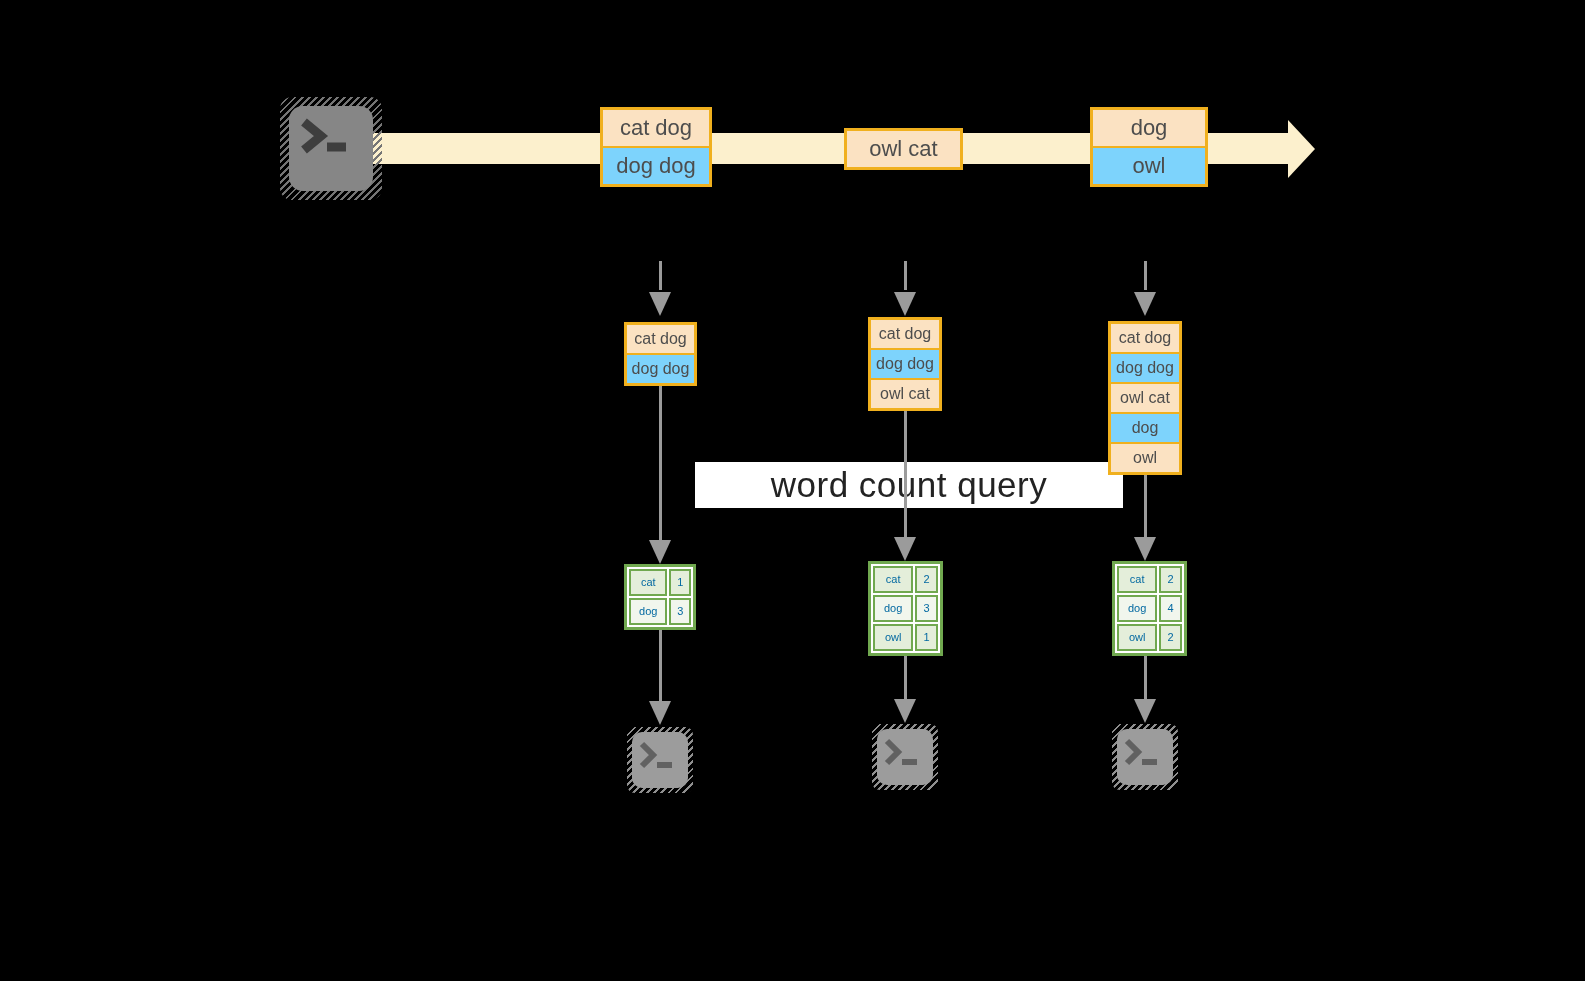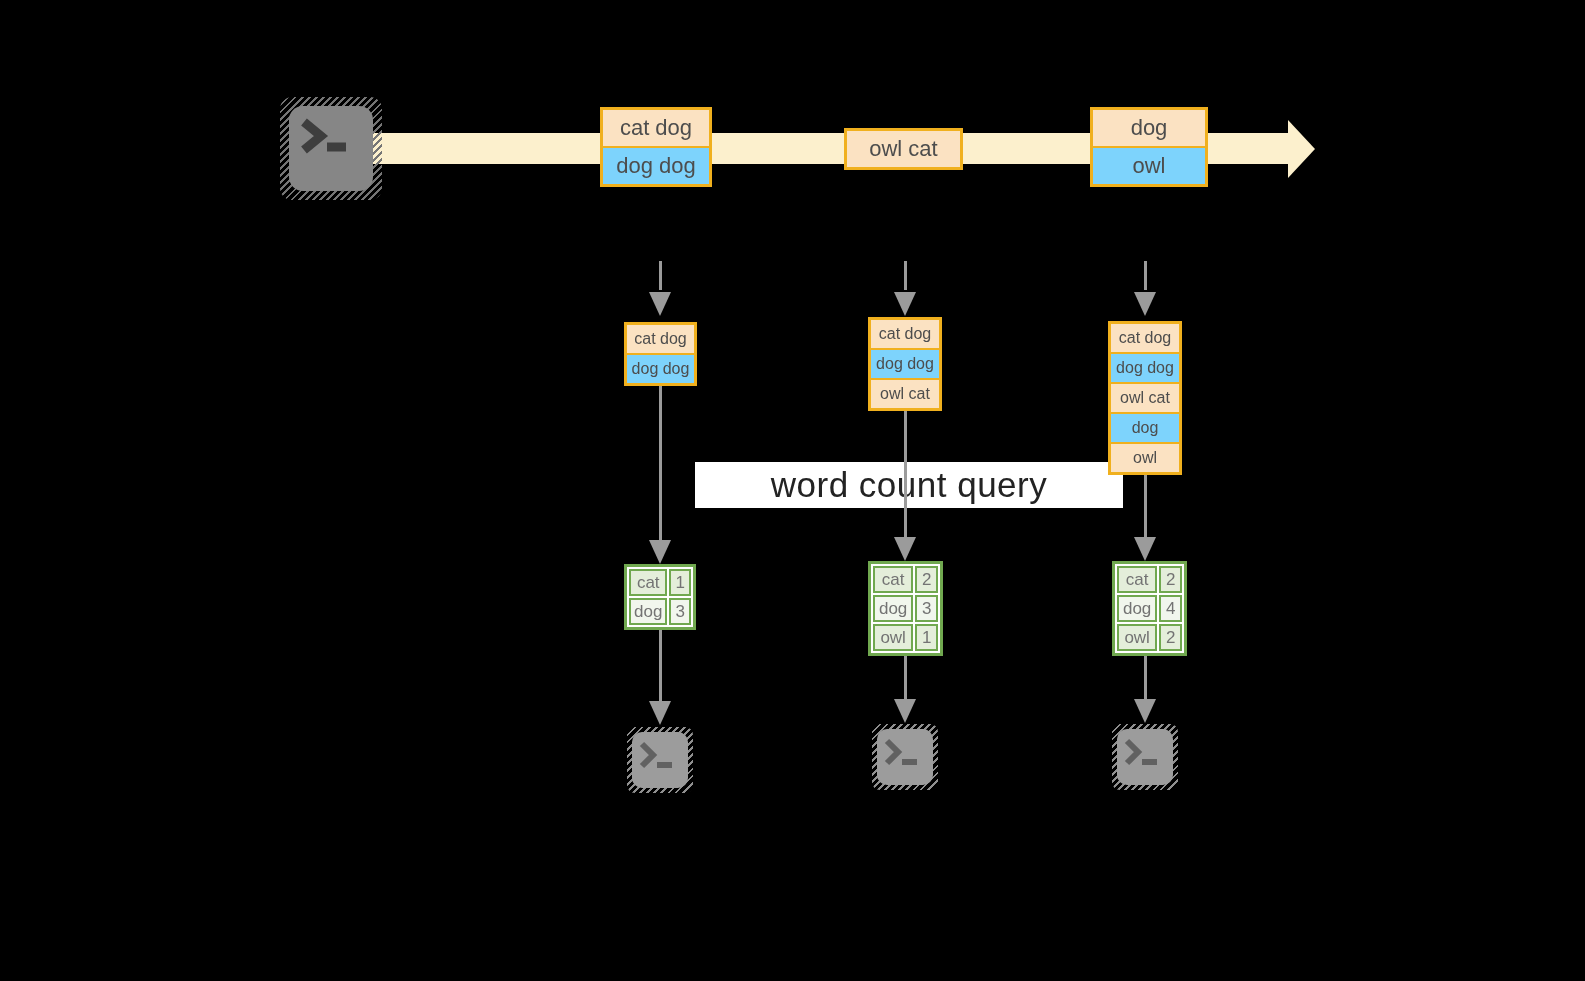--- a/index.html
+++ b/index.html
@@ -28,21 +28,21 @@
 
   
   .banner{position:absolute;left:695px;top:462px;width:428px;height:46px;background:#fff;
           display:flex;align-items:center;justify-content:center;font-size:35px;color:#232323;
           z-index:2;letter-spacing:0.5px;}
 
   
   .gtable{position:absolute;border:3px solid #70a84f;background:#fff;box-sizing:border-box;
           display:grid;grid-template-columns:62% 1fr;gap:2px;padding:2px;z-index:4;}
   .gcell{border:2px solid #70a84f;box-sizing:border-box;height:27px;display:flex;
-         align-items:center;justify-content:center;font-size:17px;color:#737373;line-height:1;}
+         align-items:center;justify-content:center;font-size:11px;color:#0369a1;line-height:1;}
   .gcell.a{background:#e4eeda;}
   .gcell.b{background:#f1f6ed;}
 
   
   .term{position:absolute;z-index:5;}
   .term .hatch{position:absolute;inset:0;border-radius:12px;
                background:repeating-linear-gradient(135deg,#757575 0 2px,transparent 2px 5px);}
   .term .tbody{position:absolute;border-radius:14px;}
   .term.term-big .tbody{inset:9px;background:#868686;}
   .term.term-small .hatch{border-radius:8px;

